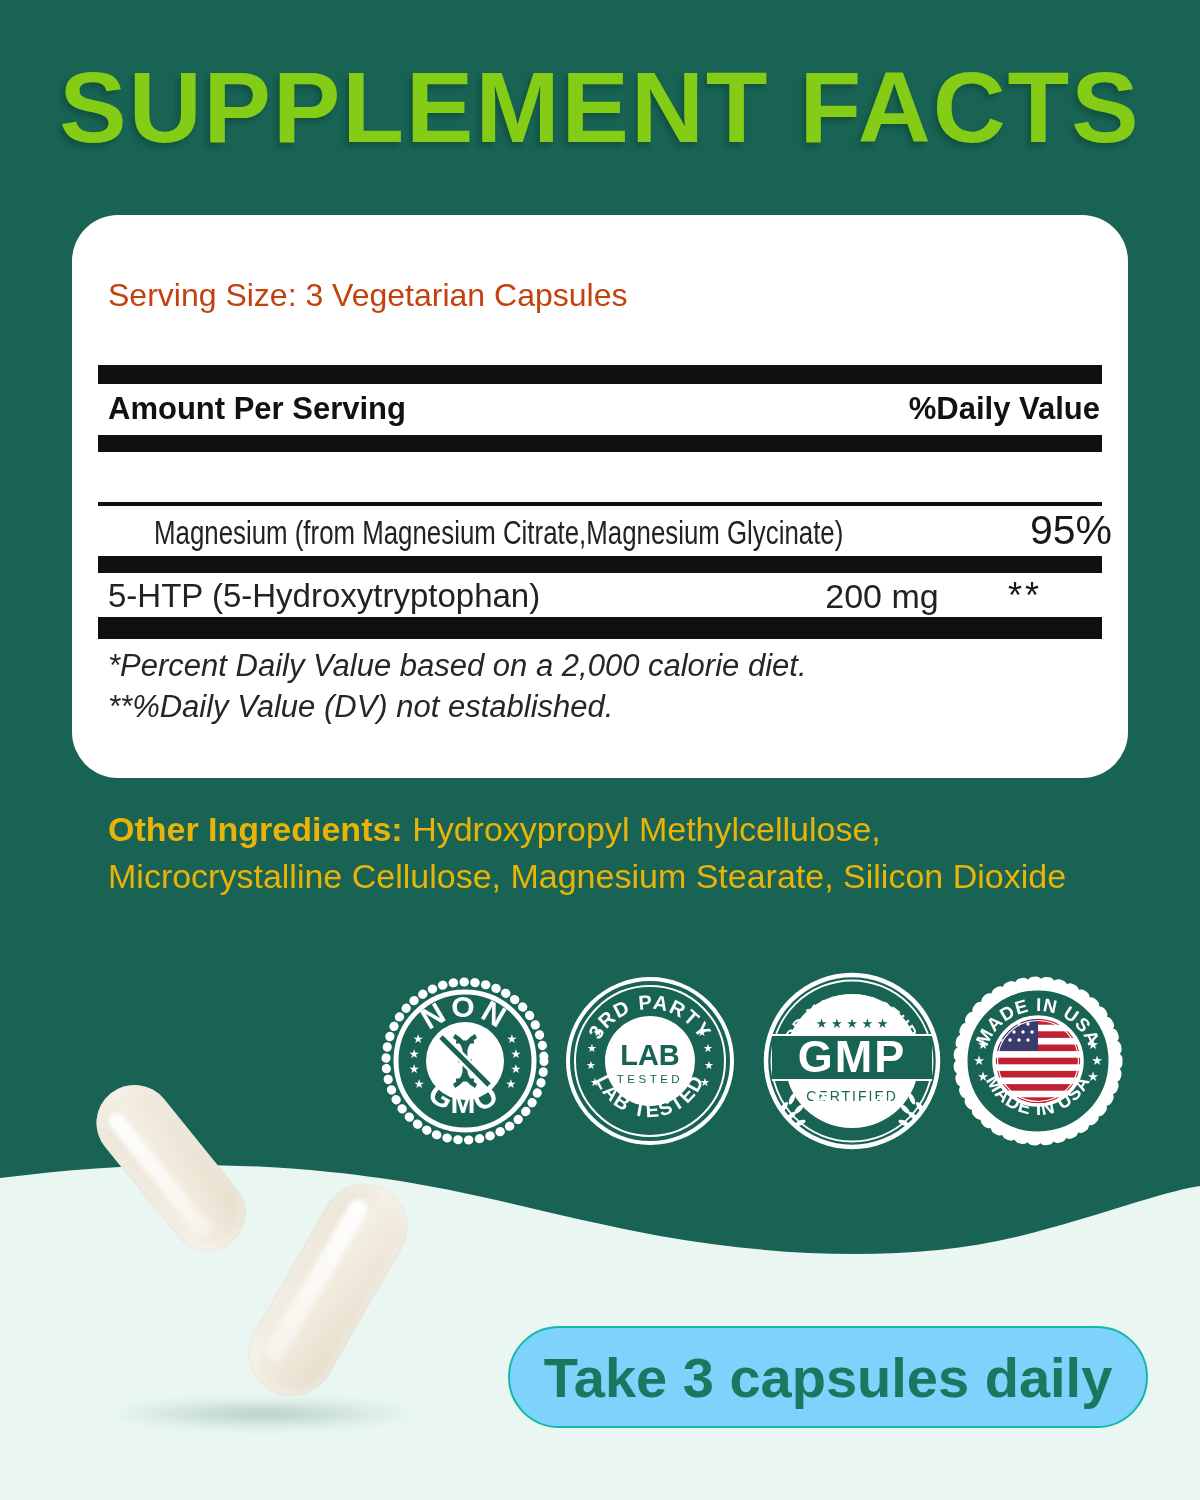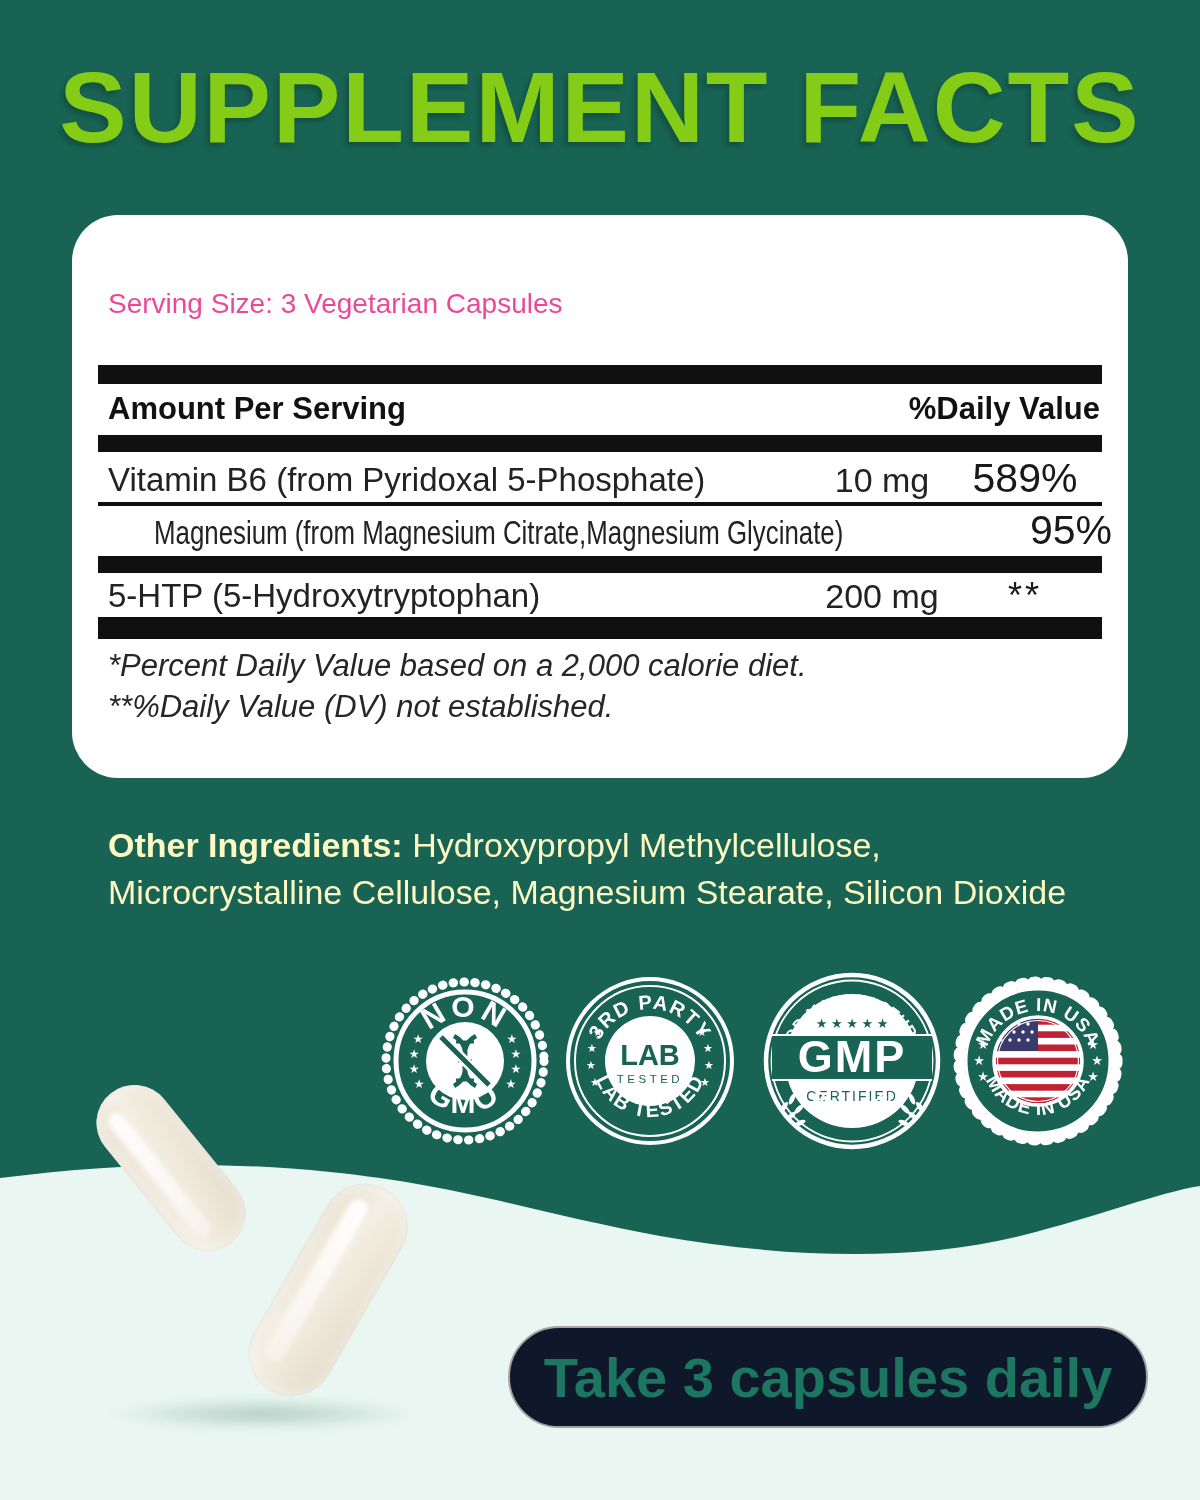--- a/index.html
+++ b/index.html
@@ -15,21 +15,21 @@
     text-align:center;font-size:101px;font-weight:bold;letter-spacing:2px;
     color:#84cc16;text-shadow:-3px 4px 5px rgba(0,35,26,.28);
     white-space:nowrap;
   }
   
   .card{
     position:absolute;left:72px;top:215px;width:1056px;height:563px;
     background:#ffffff;border-radius:46px;color:#1e1e1c;
   }
   .serving{
-    position:absolute;left:36px;top:58px;font-size:28px;line-height:44px;color:#ec4899;margin-top:9px;
+    position:absolute;left:36px;top:58px;font-size:32px;line-height:44px;color:#c2410c;
   }
   .bar{position:absolute;left:26px;right:26px;background:#101010;}
   .bar1{top:150px;height:19px;}
   .bar2{top:220px;height:17px;}
   .thin{top:287px;height:4px;}
   .bar3{top:341px;height:17px;}
   .bar4{top:402px;height:22px;}
   .thead{position:absolute;left:36px;top:176px;width:992px;font-size:31px;font-weight:bold;color:#111;}
   .thead .dv{position:absolute;right:0;top:0;}
   .trow{position:absolute;left:36px;width:992px;font-size:33px;color:#222;}
@@ -38,21 +38,21 @@
   .row3{top:362px;}
   .tname{display:inline-block;white-space:nowrap;}
   .condensed{transform:scaleX(.76);transform-origin:left center;font-size:34px;}
   .tamt{position:absolute;right:118px;top:0;width:200px;text-align:center;font-size:34px;}
   .tdv{position:absolute;right:0;top:-6px;width:150px;text-align:center;font-size:41px;color:#191919;}
   .row3 .tdv{font-size:36px;top:-2px;letter-spacing:3px;}
   .footnotes{position:absolute;left:36px;top:430px;font-size:31px;line-height:41px;color:#262626;font-style:italic;}
   
   .other{
     position:absolute;left:108px;top:806px;width:1016px;
-    font-size:34px;line-height:47px;color:#fef9c3;margin-top:16px;
+    font-size:34px;line-height:47px;color:#eab308;
   }
   .other b{font-weight:bold;}
   
   .badge{position:absolute;top:975px;}
   .b1{left:379px;}
   .b2{left:564px;}
   .b3{left:762px;top:971px;}
   .b4{left:950px;top:973px;}
   .badge svg{display:block;}
   .badge text{font-family:"Liberation Sans","DejaVu Sans",sans-serif;}
@@ -72,21 +72,21 @@
   .cap1{left:133px;top:1072px;width:76px;height:192px;transform:rotate(-39deg);}
   .cap2{left:285px;top:1174px;width:86px;height:232px;transform:rotate(30deg);}
   .cap-shadow{
     position:absolute;left:108px;top:1398px;width:310px;height:32px;border-radius:50%;
     background:radial-gradient(ellipse at center,rgba(136,172,160,.55) 0%,rgba(136,172,160,0) 70%);
     filter:blur(4px);
   }
   
   .cta{
     position:absolute;left:508px;top:1326px;width:640px;height:102px;
-    background:#0f172a;border:2px solid #a3a3a3;border-radius:54px;
+    background:#7dd3fc;border:2px solid #14b8a6;border-radius:54px;
     display:flex;align-items:center;justify-content:center;box-sizing:border-box;
   }
   .cta-label{font-size:56px;font-weight:600;color:#1d7660;letter-spacing:0px;white-space:nowrap;}
 </style>
 </head>
 <body>
 
 <div class="canvas">
 
   <div class="title">SUPPLEMENT FACTS</div>
@@ -98,25 +98,20 @@
 
     <div class="bar bar1"></div>
 
     <div class="thead">
       <span>Amount Per Serving</span>
       <span class="dv">%Daily Value</span>
     </div>
 
     <div class="bar bar2"></div>
 
-    <div class="trow row1">
-      <span class="tname">Vitamin B6 (from Pyridoxal 5-Phosphate)</span>
-      <span class="tamt">10 mg</span>
-      <span class="tdv">589%</span>
-    </div>
 
     <div class="bar thin"></div>
 
     <div class="trow row2">
       <span class="tname condensed">Magnesium (from Magnesium Citrate,Magnesium Glycinate)</span>
       <span class="tdv">95%</span>
     </div>
 
     <div class="bar bar3"></div>
 

